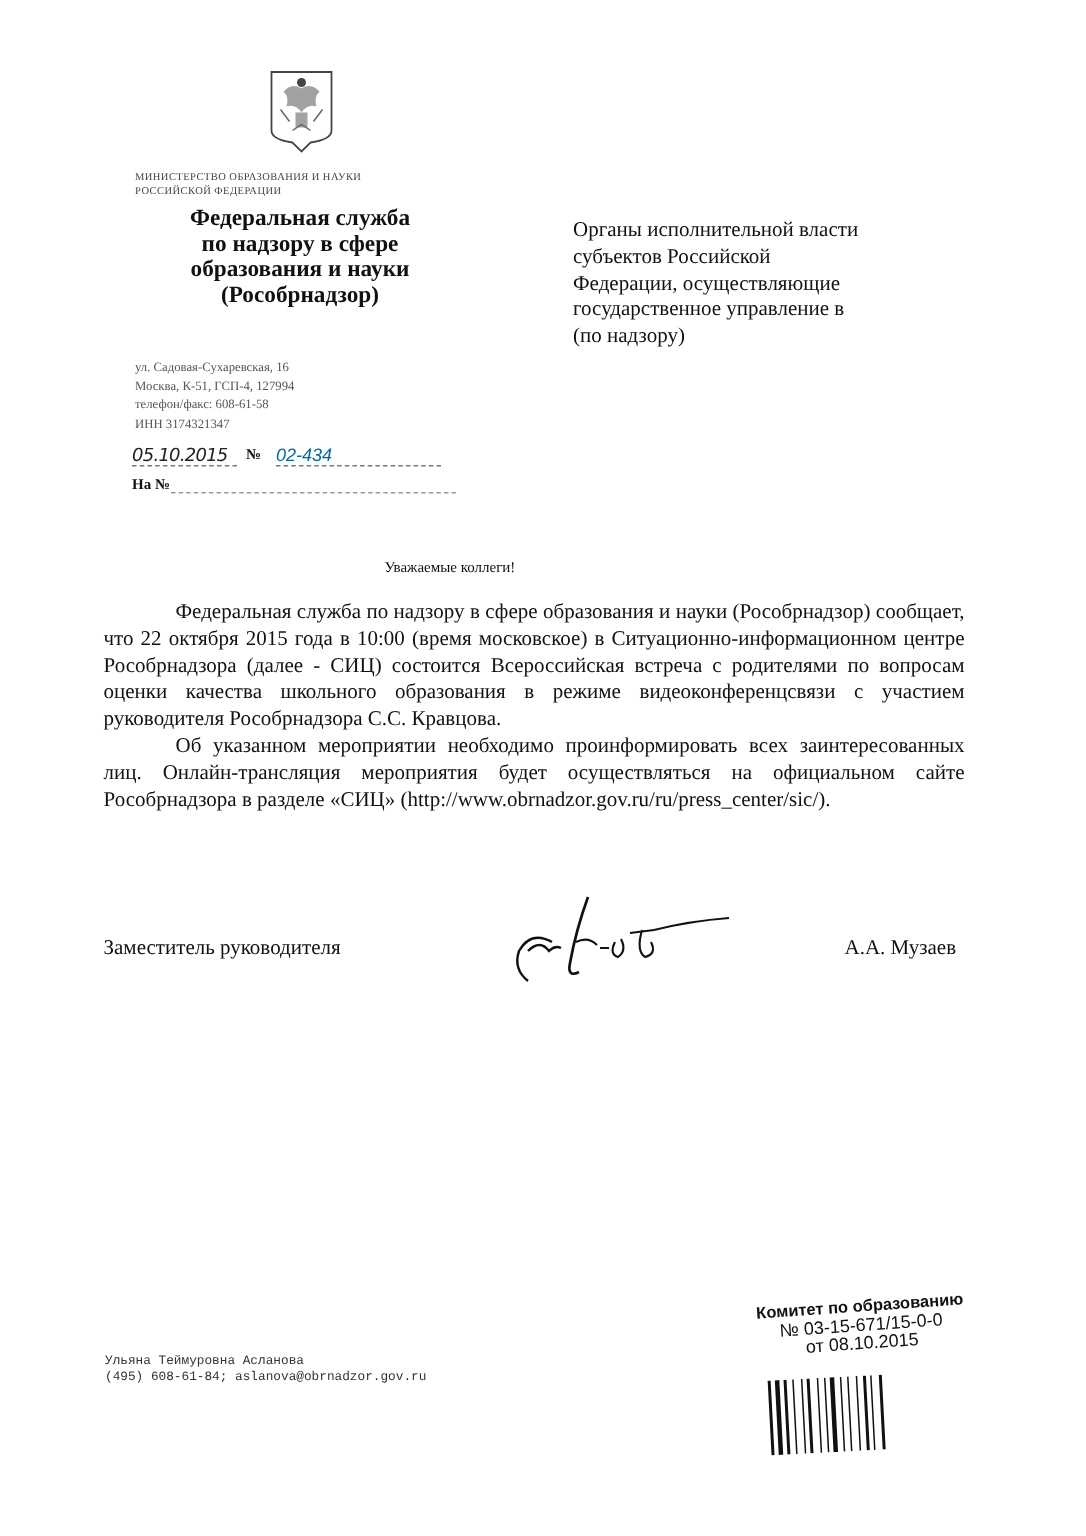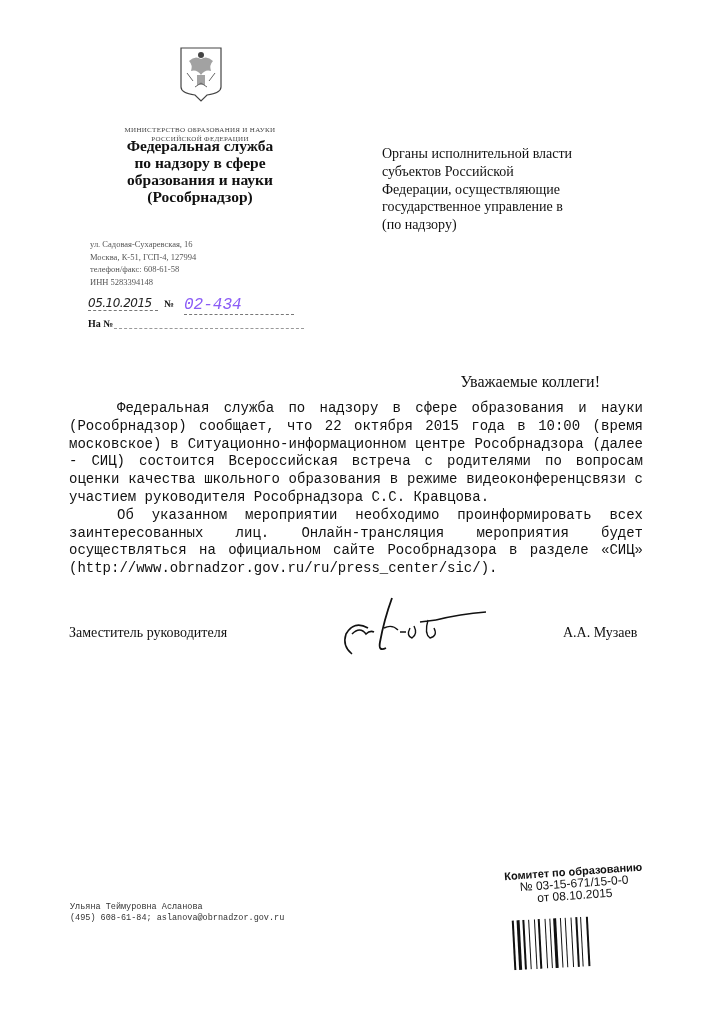--- a/index.html
+++ b/index.html
@@ -4,41 +4,41 @@
   <style>
     html, body { margin: 0; padding: 0; background: #ffffff; }
     body {
       width: 724px; height: 1024px; position: relative; overflow: hidden;
       font-family: "Liberation Serif", "DejaVu Serif", serif; color: #111;
     }
     .abs { position: absolute; }
 
     
     .emblem { left: 177px; top: 45px; width: 48px; height: 58px; }
-    .ministry { left: 90px; top: 114px; width: 220px; text-align: center;
-      font-size: 7px; line-height: 9px; letter-spacing: 0.3px; color: #444; text-transform: uppercase; margin-top: 12px; }
+    .ministry { left: 90px; top: 114px; width: 220px; 
+      font-size: 7px; line-height: 9px; letter-spacing: 0.3px; color: #444; text-transform: uppercase; }
     .agency { left: 80px; top: 137px; width: 240px; text-align: center;
       font-weight: bold; font-size: 15.5px; line-height: 17px; }
     .address { left: 90px; top: 238px; width: 220px; 
       font-size: 8.5px; line-height: 12.5px; color: #555; }
     .outno { left: 88px; top: 296px; width: 240px; height: 18px; font-size: 12px; }
     .outno .date { position: absolute; left: 0; top: 0; font-family: "DejaVu Sans", sans-serif; font-style: italic;
       font-size: 12px; color: #222; border-bottom: 1px dashed #777; width: 70px; letter-spacing: -0.5px; }
     .outno .nosign { position: absolute; left: 76px; top: 2px; font-weight: bold; font-size: 10px; }
-    .outno .num { position: absolute; left: 96px; top: 0; font-family: Liberation Mono, monospace; font-style: italic;
-      font-size: 16px; color: #8b5cf6; border-bottom: 1px dashed #777; width: 110px; }
+    .outno .num { position: absolute; left: 96px; top: 0; font-family: Liberation Sans, sans-serif; font-style: italic;
+      font-size: 12px; color: #0369a1; border-bottom: 1px dashed #777; width: 110px; }
     .refno { left: 88px; top: 318px; width: 220px; height: 14px; font-size: 10px; font-weight: bold; }
     .refno .line { position: absolute; left: 26px; top: 10px; width: 190px; border-bottom: 1px dashed #999; }
 
     
     .recipient { left: 382px; top: 145px; width: 280px; font-size: 14px; line-height: 17.8px; }
 
     
-    .greeting { left: 0; top: 373px; width: 600px; text-align: right; font-size: 16px; }
-    .body { left: 69px; top: 400px; width: 574px; font-size: 14px; line-height: 17.8px; text-align: justify; font-family: Liberation Mono, monospace; }
+    .greeting { left: 0; top: 373px; width: 600px; text-align: center; font-size: 10px; }
+    .body { left: 69px; top: 400px; width: 574px; font-size: 14px; line-height: 17.8px; text-align: justify; }
     .body p { margin: 0; text-indent: 48px; }
 
     
     .sig-title { left: 69px; top: 625px; font-size: 14px; }
     .sig-name { left: 563px; top: 625px; font-size: 14px; }
     .signature { left: 340px; top: 590px; width: 150px; height: 70px; }
 
     
     .executor { left: 70px; top: 902px; width: 260px; font-family: Liberation Mono, monospace;
       font-size: 8.5px; line-height: 10.5px; color: #333; }
@@ -73,21 +73,21 @@
   <div>Федеральная служба</div>
   <div>по надзору в сфере</div>
   <div>образования и науки</div>
   <div>(Рособрнадзор)</div>
 </div>
 
 <div class="abs address">
   <div>ул. Садовая-Сухаревская, 16</div>
   <div>Москва, К-51, ГСП-4, 127994</div>
   <div>телефон/факс: 608-61-58</div>
-  <div>ИНН 5283394148</div>
+  <div>ИНН 3174321347</div>
 </div>
 
 <div class="abs outno">
   <span class="date">05.10.2015</span>
   <span class="nosign">№</span>
   <span class="num">02-434</span>
 </div>
 
 <div class="abs refno">
   <span>На №</span>

